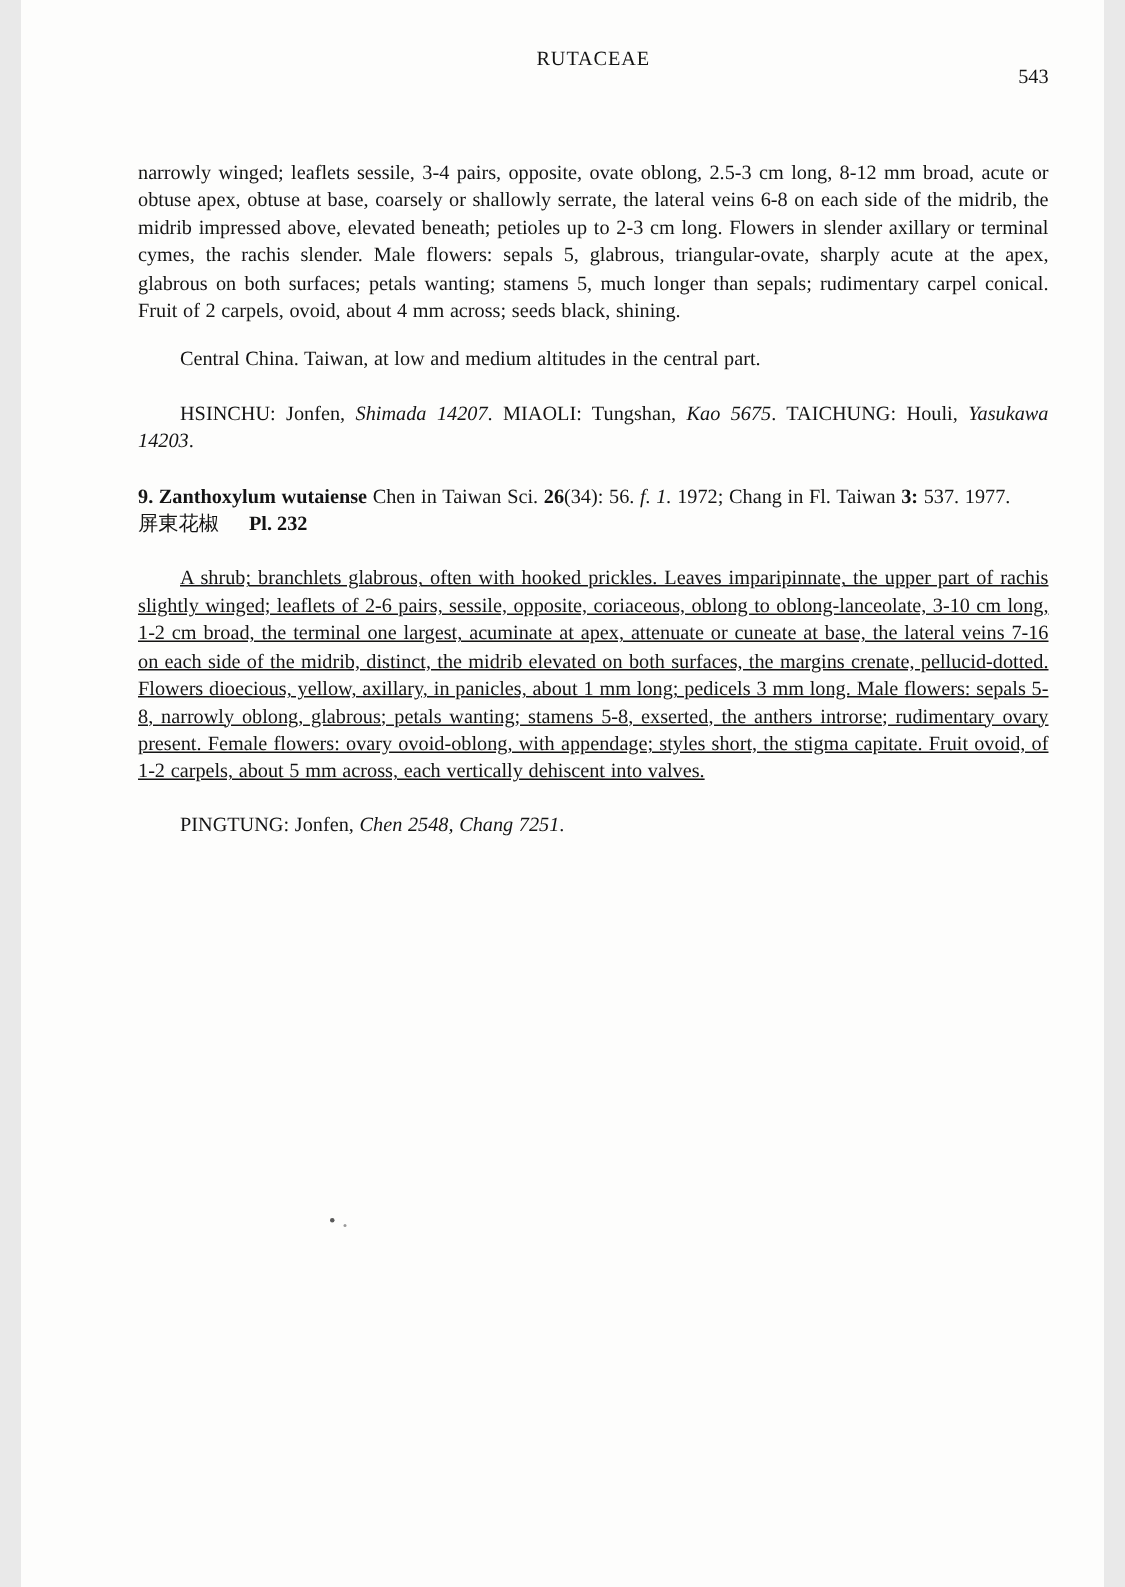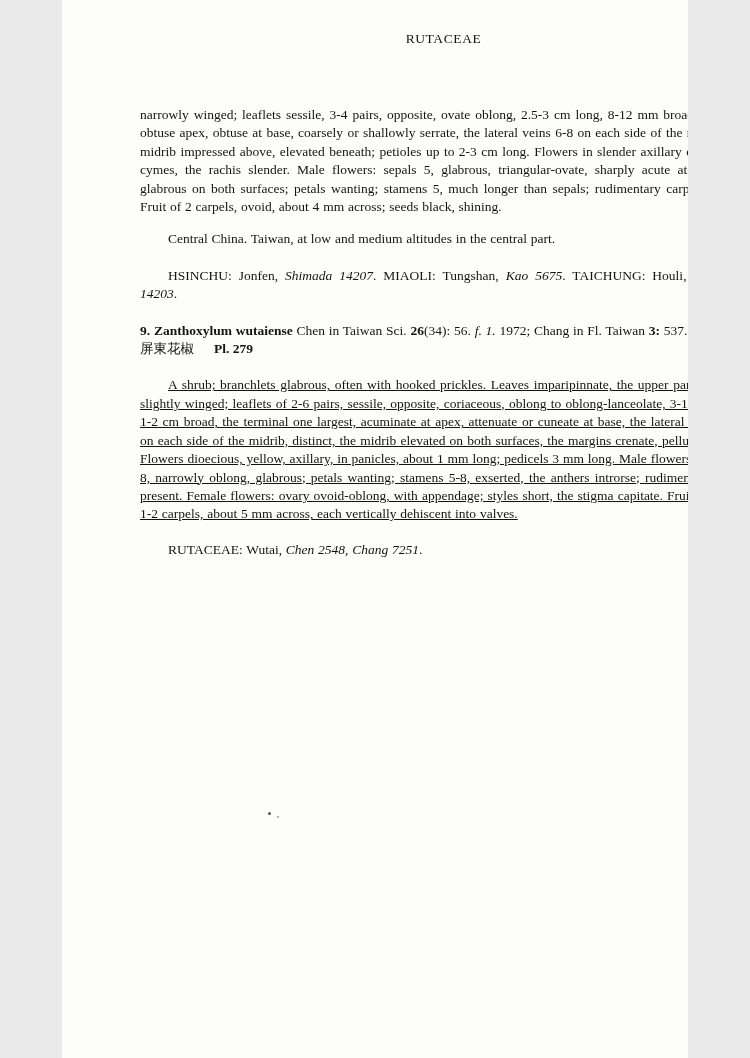--- a/index.html
+++ b/index.html
@@ -1,19 +1,19 @@
 <!DOCTYPE html>
 <html><head>
 <meta charset="utf-8">
 <style>
   html, body { margin: 0; padding: 0; }
   body { background: #e9e9e9; }
   .page {
     position: relative;
-    width: 626px;
+    width: 722px;
     height: 1058px;
     margin: 0 auto;
     background: #fdfdfc;
     font-family: "Liberation Serif", "DejaVu Serif", serif;
     color: #141414;
     overflow: hidden;
   }
   .content {
     position: absolute;
     left: 78px;
@@ -83,26 +83,26 @@
     <p class="para mt-first">narrowly winged; leaflets sessile, 3-4 pairs, opposite, ovate oblong, 2.5-3 cm long, 8-12 mm broad, acute or obtuse apex, obtuse at base, coarsely or shallowly serrate, the lateral veins 6-8 on each side of the midrib, the midrib impressed above, elevated beneath; petioles up to 2-3 cm long. Flowers in slender axillary or terminal cymes, the rachis slender. Male flowers: sepals 5, glabrous, triangular-ovate, sharply acute at the apex, glabrous on both surfaces; petals wanting; stamens 5, much longer than sepals; rudimentary carpel conical. Fruit of 2 carpels, ovoid, about 4 mm across; seeds black, shining.</p>
 
     <p class="para indent mt-dist1">Central China. Taiwan, at low and medium altitudes in the central part.</p>
 
     <p class="para indent mt-spec1"><span>HSINCHU: Jonfen, </span><span class="i">Shimada 14207</span><span>. MIAOLI: Tungshan, </span><span class="i">Kao 5675</span><span>. TAICHUNG: Houli, </span><span class="i">Yasukawa 14203</span><span>.</span></p>
 
     <div class="mt-head">
       <p class="para"><span class="b">9. Zanthoxylum wutaiense</span><span> Chen in Taiwan Sci. </span><span class="b">26</span><span>(34): 56. </span><span class="i">f. 1.</span><span> 1972; Chang in Fl. Taiwan </span><span class="b">3:</span><span> 537. 1977.</span></p>
       <div class="heading-line2">
         <span>屏東花椒</span>
-        <span class="b">Pl. 279</span>
+        <span class="b">Pl. 232</span>
       </div>
     </div>
 
     <p class="para indent mt-desc">A shrub; branchlets glabrous, often with hooked prickles. Leaves imparipinnate, the upper part of rachis slightly winged; leaflets of 2-6 pairs, sessile, opposite, coriaceous, oblong to oblong-lanceolate, 3-10 cm long, 1-2 cm broad, the terminal one largest, acuminate at apex, attenuate or cuneate at base, the lateral veins 7-16 on each side of the midrib, distinct, the midrib elevated on both surfaces, the margins crenate, pellucid-dotted. Flowers dioecious, yellow, axillary, in panicles, about 1 mm long; pedicels 3 mm long. Male flowers: sepals 5-8, narrowly oblong, glabrous; petals wanting; stamens 5-8, exserted, the anthers introrse; rudimentary ovary present. Female flowers: ovary ovoid-oblong, with appendage; styles short, the stigma capitate. Fruit ovoid, of 1-2 carpels, about 5 mm across, each vertically dehiscent into valves.</p>
 
 
-    <p class="para indent mt-spec2"><span>RUTACEAE: Wutai, </span><span class="i">Chen 2548, Chang 7251</span><span>.</span></p>
+    <p class="para indent mt-spec2"><span>PINGTUNG: Jonfen, </span><span class="i">Chen 2548, Chang 7251</span><span>.</span></p>
 
   </div>
 
   <span class="speck speck-1"></span>
   <span class="speck speck-2"></span>
 </div>
 
 </body></html>

